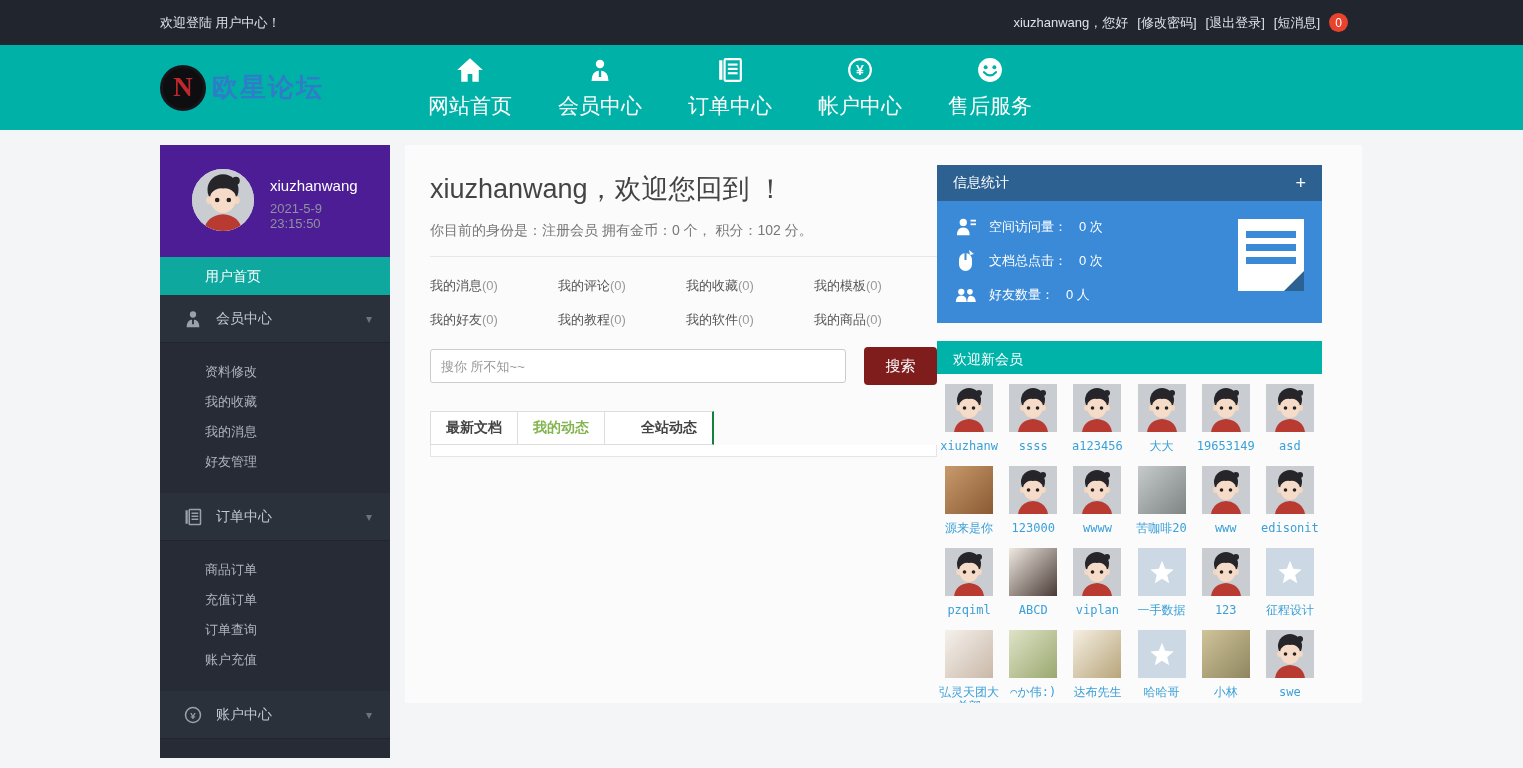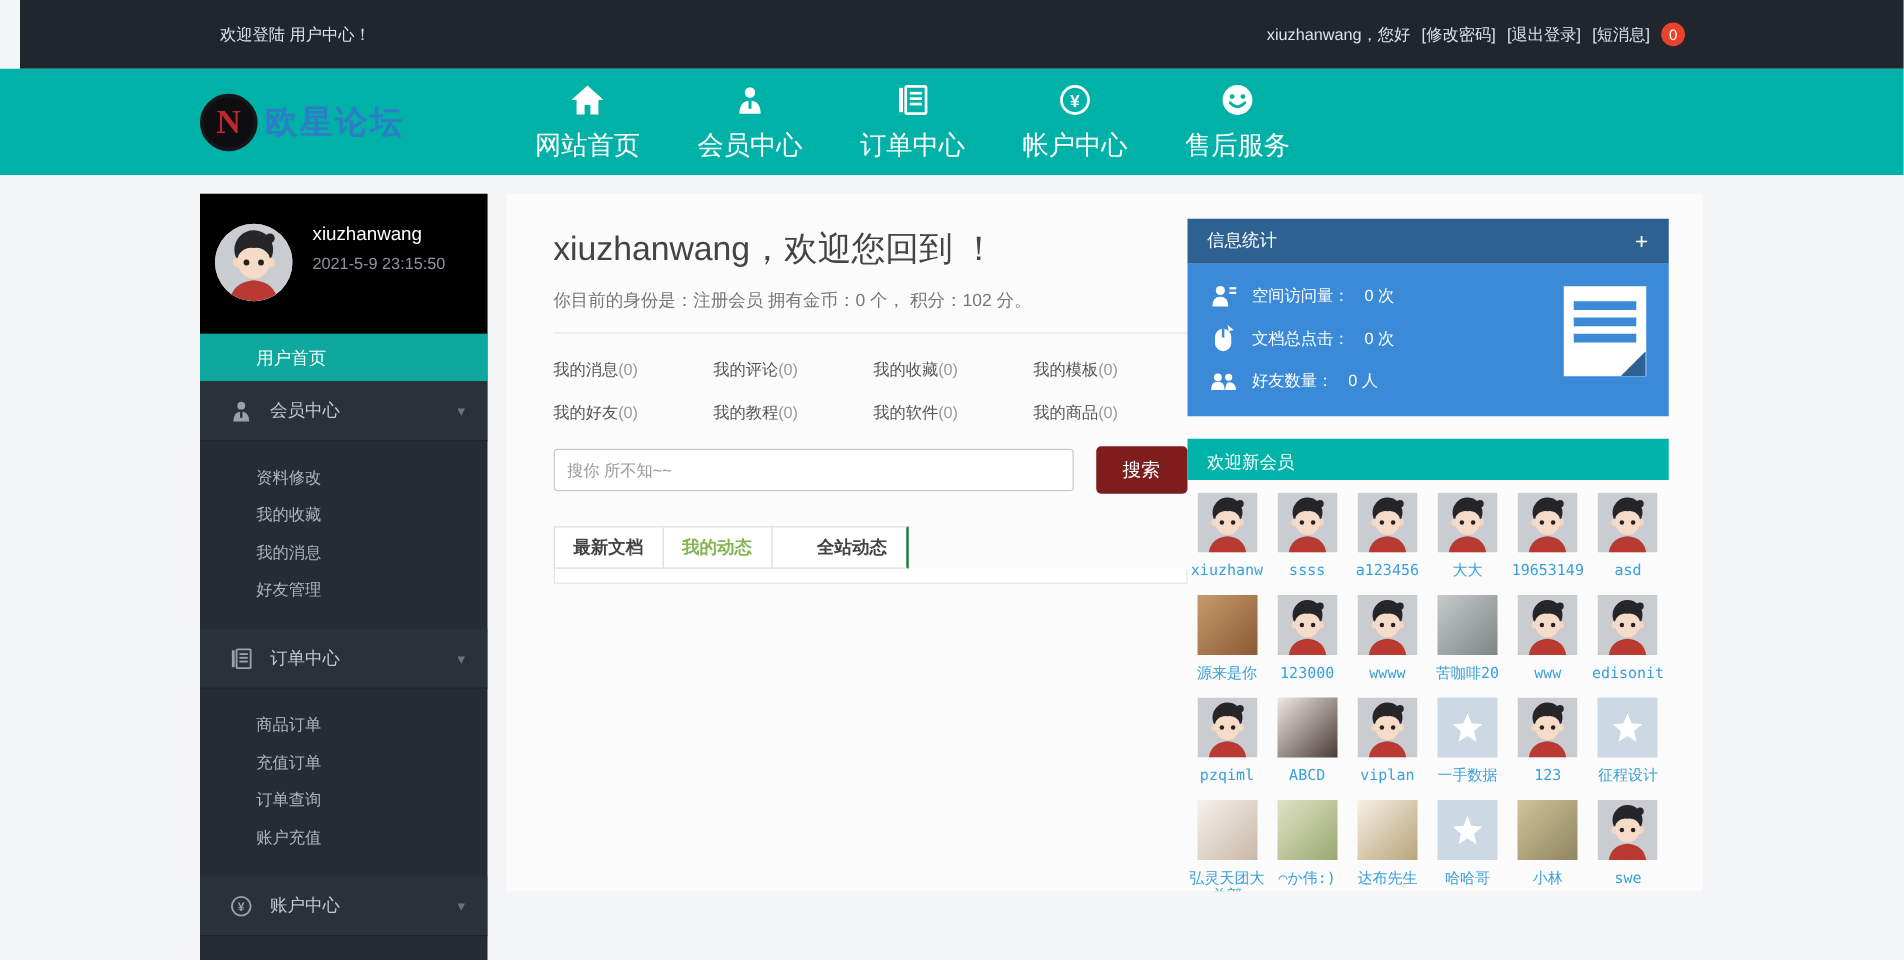--- a/index.html
+++ b/index.html
@@ -1,22 +1,22 @@
 <!DOCTYPE html>
 <html><head>
 <meta charset="utf-8">
 <style>
   * { margin:0; padding:0; box-sizing:border-box; }
   html,body { width:1523px; height:768px; overflow:hidden; background:#f4f5f6;
     font-family:"Liberation Sans", sans-serif; }
   a { text-decoration:none; cursor:pointer; }
 
   
-  .topbar { height:55px; background:#21252e; color:#dde2e8; font-size:13px;
-    display:flex; align-items:center; justify-content:space-between; padding:0 175px 0 160px;margin-left:16px; }
+  .topbar { height:45px; background:#21252e; color:#dde2e8; font-size:13px;
+    display:flex; align-items:center; justify-content:space-between; padding:0 175px 0 160px; }
   .topbar-right { display:flex; align-items:center; gap:9px; color:#dde2e8;justify-content:center; }
   .topbar-right a { color:#dde2e8; }
   .badge { display:inline-flex; align-items:center; justify-content:center;
     width:19px; height:19px; border-radius:50%; background:#e8432d; color:#fff; font-size:12px; }
 
   
   .nav { height:85px; background:#00b1a7; display:flex; align-items:center; padding-left:160px; }
   .logo { display:flex; align-items:center; gap:6px; width:245px; }
   .emblem { width:46px; height:46px; border-radius:50%; background:#0e0e10; border:3px solid #16161a;
     display:flex; align-items:center; justify-content:center; }
@@ -26,39 +26,39 @@
   .nav-item { width:130px; display:flex; flex-direction:column; align-items:center; gap:9px;
     color:#fff; cursor:pointer; }
   .nav-item .ico { height:28px; display:flex; align-items:flex-end; }
   .nav-item .lbl { font-size:21px; }
 
   
   .page { display:flex; padding:15px 0 0 160px; gap:15px; height:613px; }
 
   
   .sidebar { width:230px; background:#262b35; flex:none; height:613px; overflow:hidden; }
-  .profile { background:#000000; padding:24px 12px 26px; display:flex; align-items:flex-start; gap:16px; }
+  .profile { background:#4c1d95; padding:24px 32px 26px; display:flex; align-items:flex-end; gap:16px; }
   .avatar-ring { width:62px; height:62px; border-radius:50%; background:#dfe2e6; overflow:hidden;
     flex:none; cursor:pointer; }
   .avatar-ring svg { display:block; }
   .p-name { color:#fff; font-size:15px; }
   .p-date { color:#8d939c; font-size:13px; margin-top:7px; }
   .side-home { height:38px; line-height:38px; background:#0fa89e; color:#fff; font-size:14px;
     padding-left:45px; cursor:pointer; }
   .side-section { }
   .sec-head { height:48px; display:flex; align-items:center; background:#2b313b;
     border-bottom:1px solid #20242c; color:#c3c8cf; font-size:14px; padding:0 18px 0 24px; cursor:pointer; }
   .sec-head .ico { width:18px; margin-right:14px; display:flex; }
   .sec-head .chev { margin-left:auto; color:#6c737d; font-size:12px; }
   .sec-items { padding:14px 0 16px; }
   .sec-item { color:#aeb4bc; font-size:13px; padding:6px 0 6px 45px; cursor:pointer; }
 
   
   .main-panel { width:957px; height:558px; background:#fbfbfb; display:flex;
-    justify-content:center; padding:0 15px 0 25px; overflow:hidden; }
+    justify-content:flex-start; padding:0 15px 0 25px; overflow:hidden; }
   .content-col { width:507px; padding-top:26px; }
   .content-col h1 { font-size:27px; font-weight:normal; color:#444; }
   .identity { font-size:14px; color:#777; margin-top:15px; padding-bottom:16px;
     border-bottom:1px solid #e8e8e8; }
   .quick-links { margin-top:20px; display:grid; grid-template-columns:repeat(4,118px);
     column-gap:10px; row-gap:16px; }
   .quick-link { font-size:13px; color:#555; }
   .quick-link .cnt { color:#999; }
   .search-row { margin-top:18px; display:flex; gap:18px; align-items:center; }
   .search-row input { flex:1; height:34px; border:1px solid #ccc; border-radius:3px;

